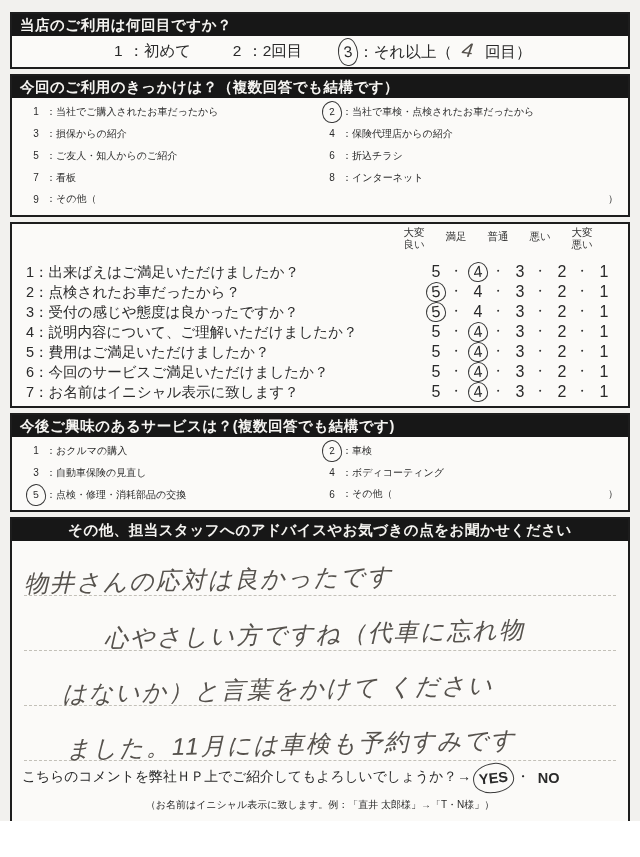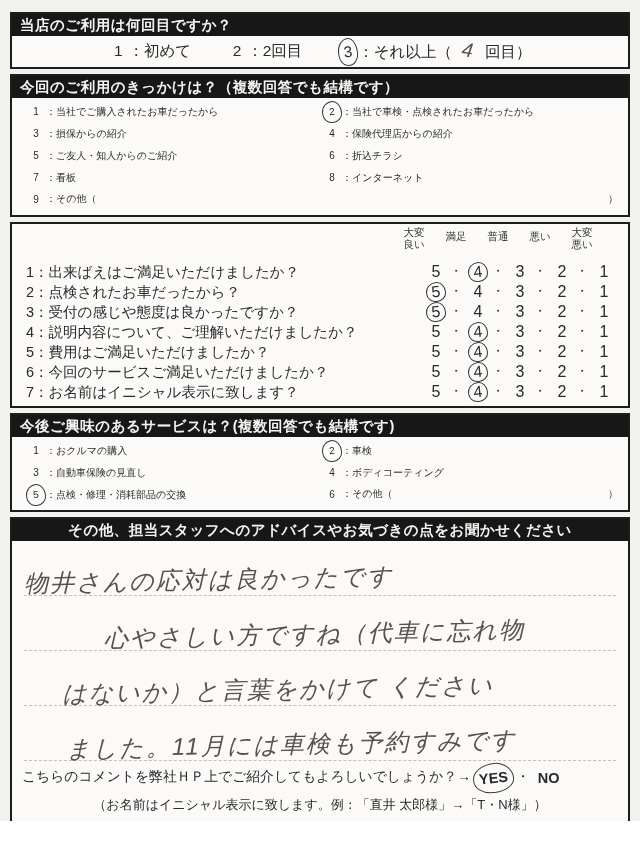--- a/index.html
+++ b/index.html
@@ -34,21 +34,21 @@
   
   .hand{color:#56524d;font-style:italic;letter-spacing:2px;}
   .cline{height:54px;margin:0 12px;border-bottom:1px dashed #c3c0b8;display:flex;align-items:flex-end;}
   .cline .hand{font-size:24px;line-height:30px;transform:rotate(-1.2deg);white-space:nowrap;}
   .cline:nth-child(2) .hand{padding-left:80px;}
   .cline:nth-child(3) .hand{padding-left:38px;}
   .cline:nth-child(4) .hand{padding-left:42px;}
   .cline:nth-child(5) .hand{padding-left:52px;}
   .hpline{display:flex;font-size:13.8px;line-height:28px;padding:2px 21px 0 10px;white-space:nowrap;}
   .hpline .yn{font-size:14.5px;font-weight:bold;margin:0 2px;padding:0 5px;border:1.8px solid transparent;}
-  .hpnote{font-size:13px;line-height:24px;text-align:center;padding-bottom:4px;}
+  .hpnote{font-size:10px;line-height:24px;text-align:center;padding-bottom:4px;}
   
   .footbox{display:flex;align-items:center;height:52px;margin-top:8px;}
   .bigparen{font-size:36px;font-weight:300;line-height:36px;margin:0 4px;color:#2a2a2a;}
   .staffname{font-size:28px;transform:rotate(-4deg);display:inline-block;letter-spacing:4px;}
   .hand4{font-size:20px;display:inline-block;transform:rotate(8deg);padding:0 10px;}
 </style>
 </head>
 <body>
 
 <div class="sheet">

